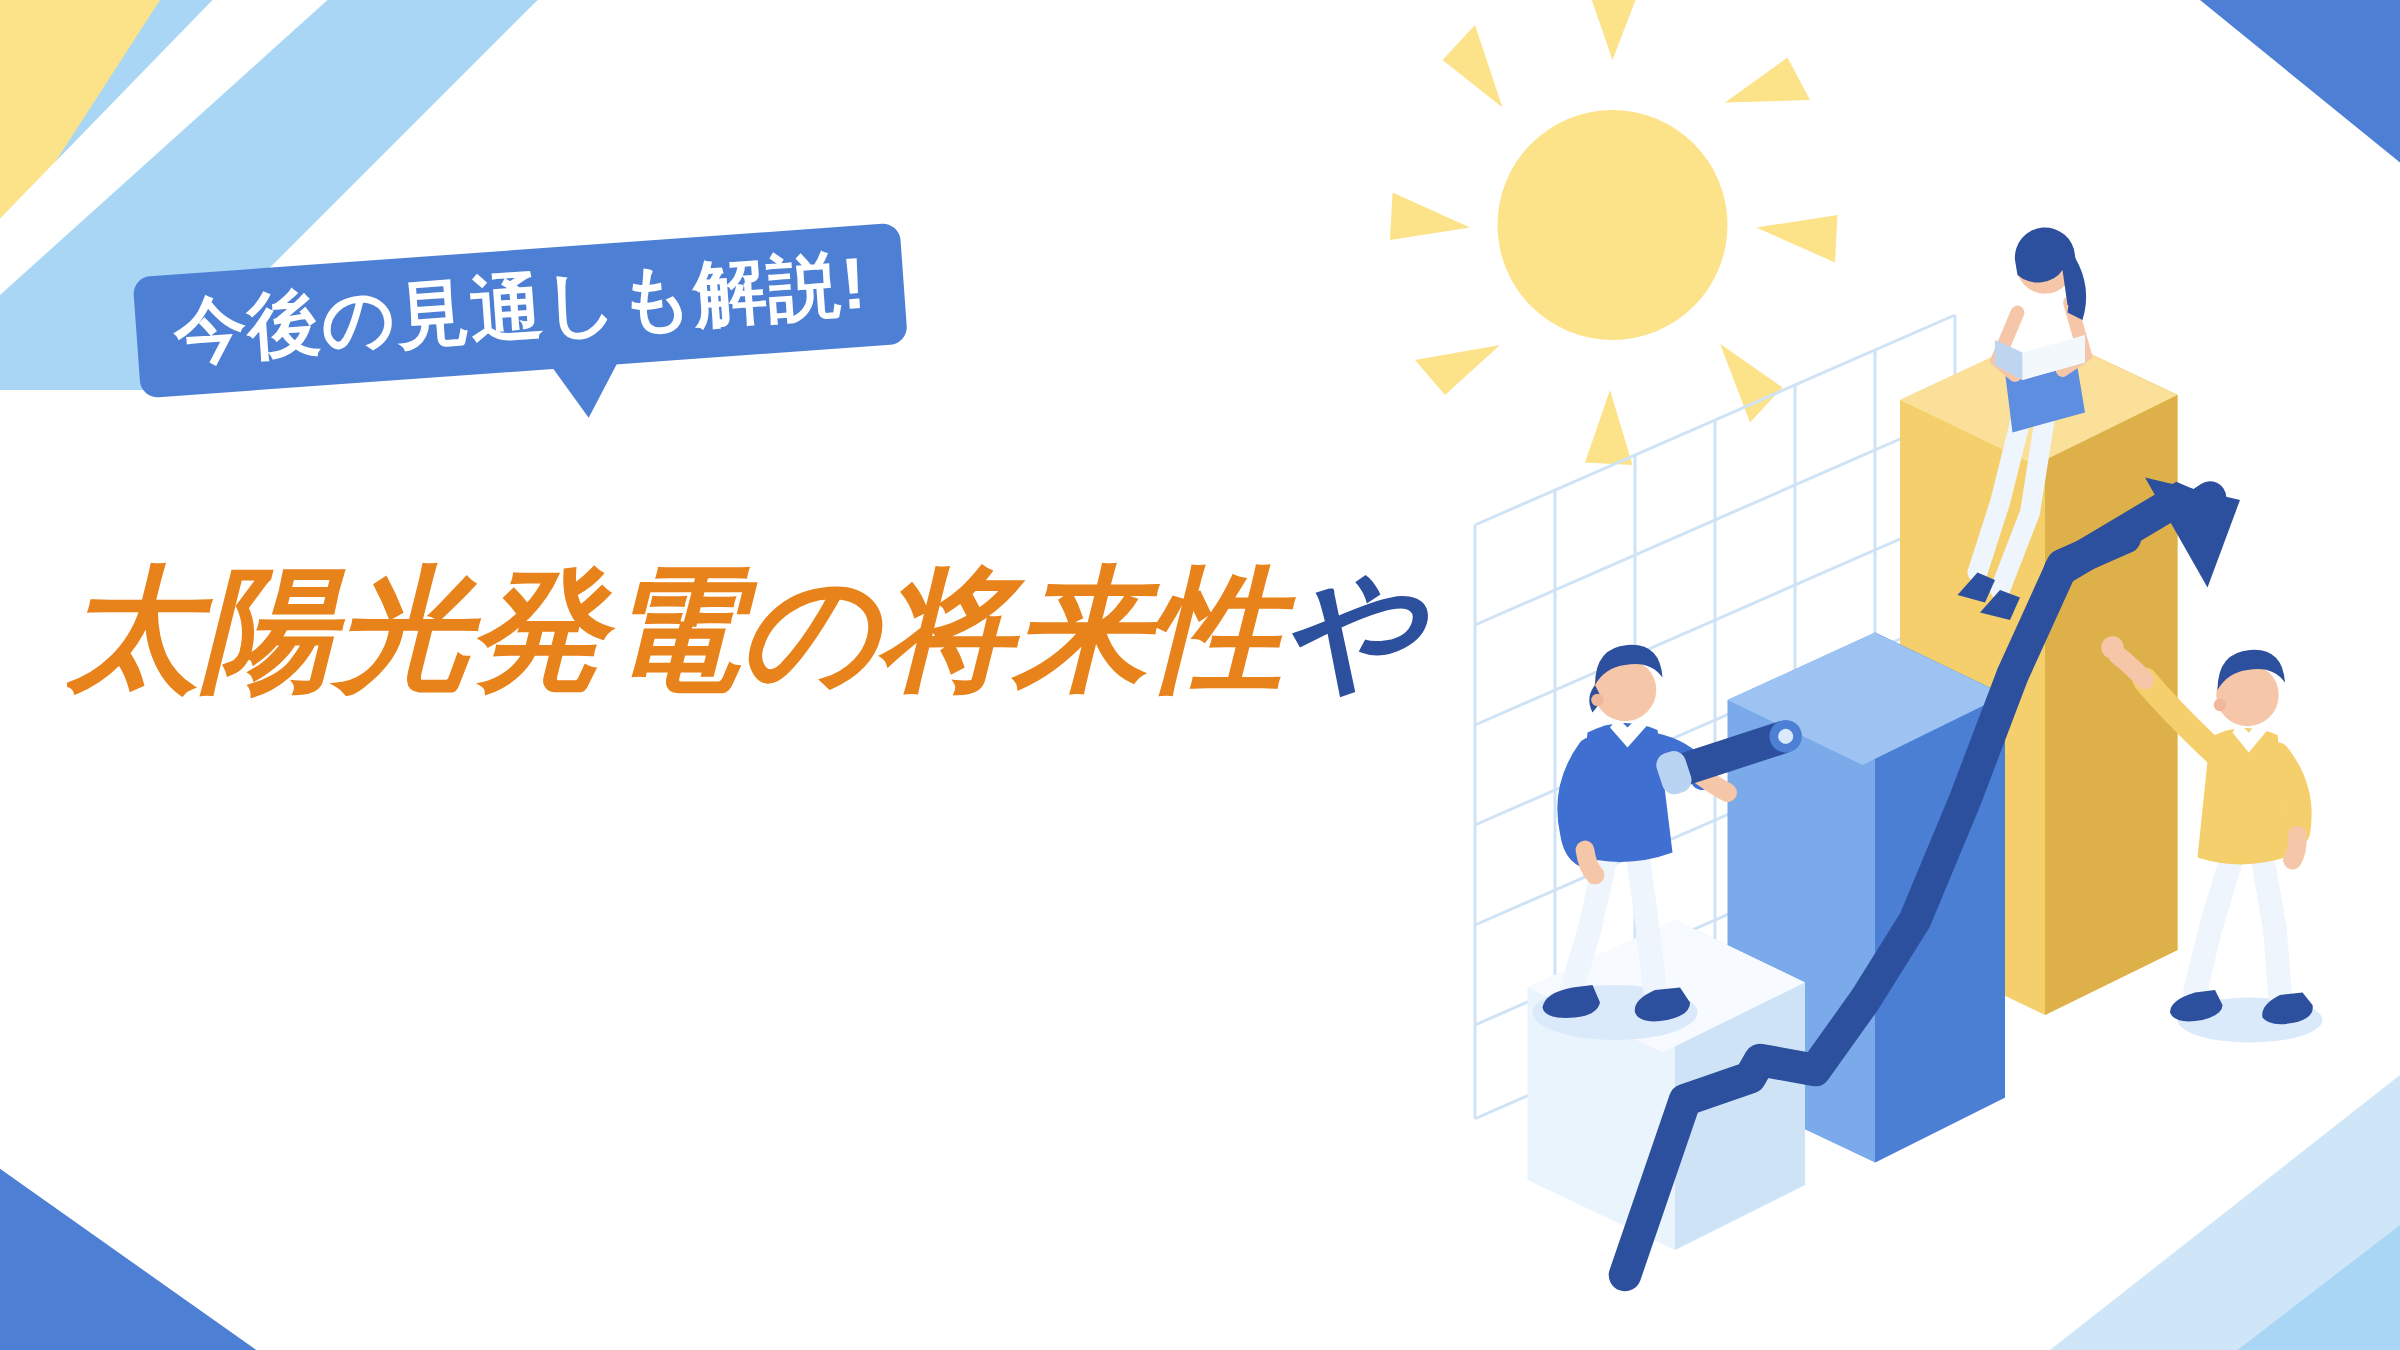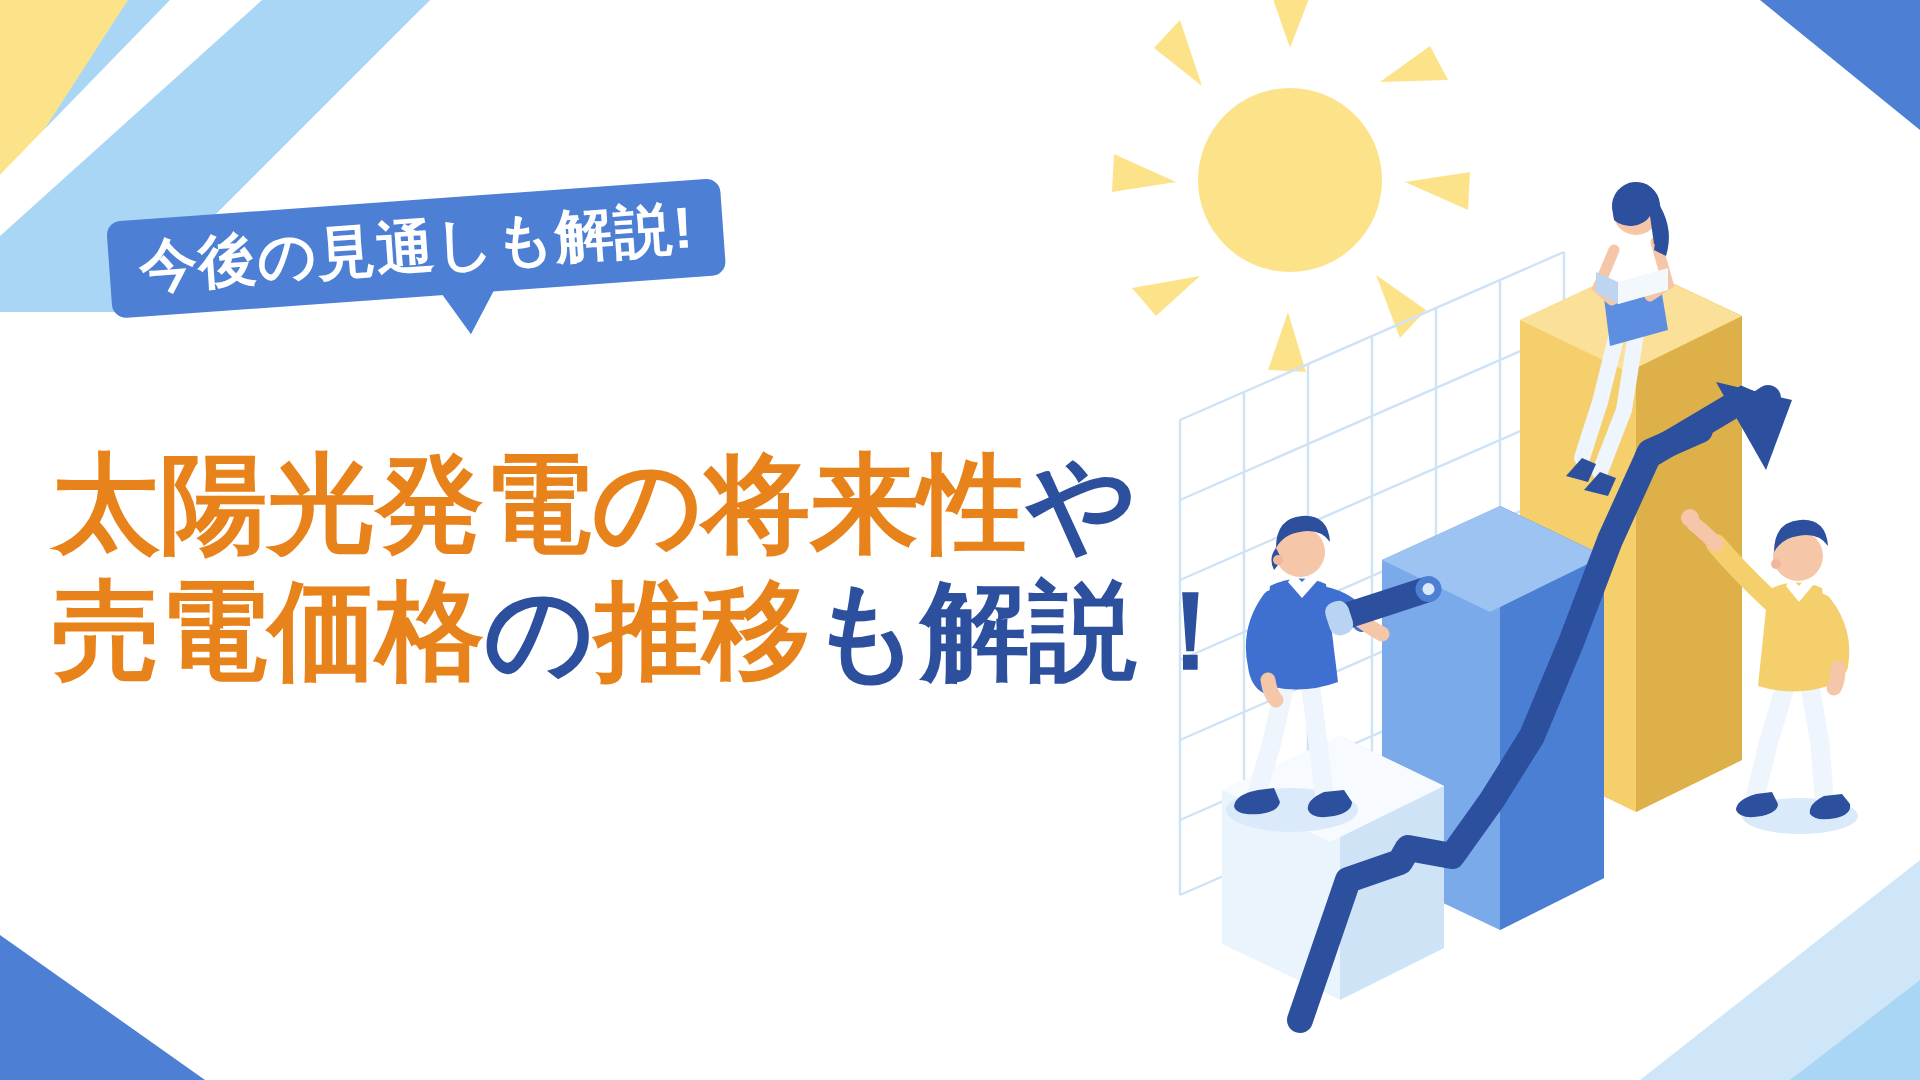--- a/index.html
+++ b/index.html
@@ -41,20 +41,21 @@
     border-left:26px solid transparent;
     border-right:26px solid transparent;
     border-top:42px solid #4d7fd4;
   }
 
   
   .headline{
     position:absolute;left:52px;top:440px;
     line-height:1.18;
     white-space:nowrap;
+    font-style:italic;
   }
   .hl-line{
     font-size:108px;
     font-weight:bold;
     letter-spacing:0px;
     display:block;
   }
   .hl-o{color:#e8821a;}
   .hl-b{color:#2c4f9e;}
 
@@ -261,18 +262,15 @@
     <div class="bubble">
       <div class="bubble-text">今後の見通しも解説!</div>
     </div>
     <div class="bubble-tail"></div>
   </div>
 
   <div class="headline">
     <span class="hl-line">
       <span class="hl-o">太陽光発電の将来性</span><span class="hl-b">や</span>
     </span>
-    <span class="hl-line">
-      <span class="hl-o">売電価格</span><span class="hl-b">の</span><span class="hl-o">推移</span><span class="hl-b">も解説！</span>
-    </span>
   </div>
 
 </div>
 
 </body></html>

